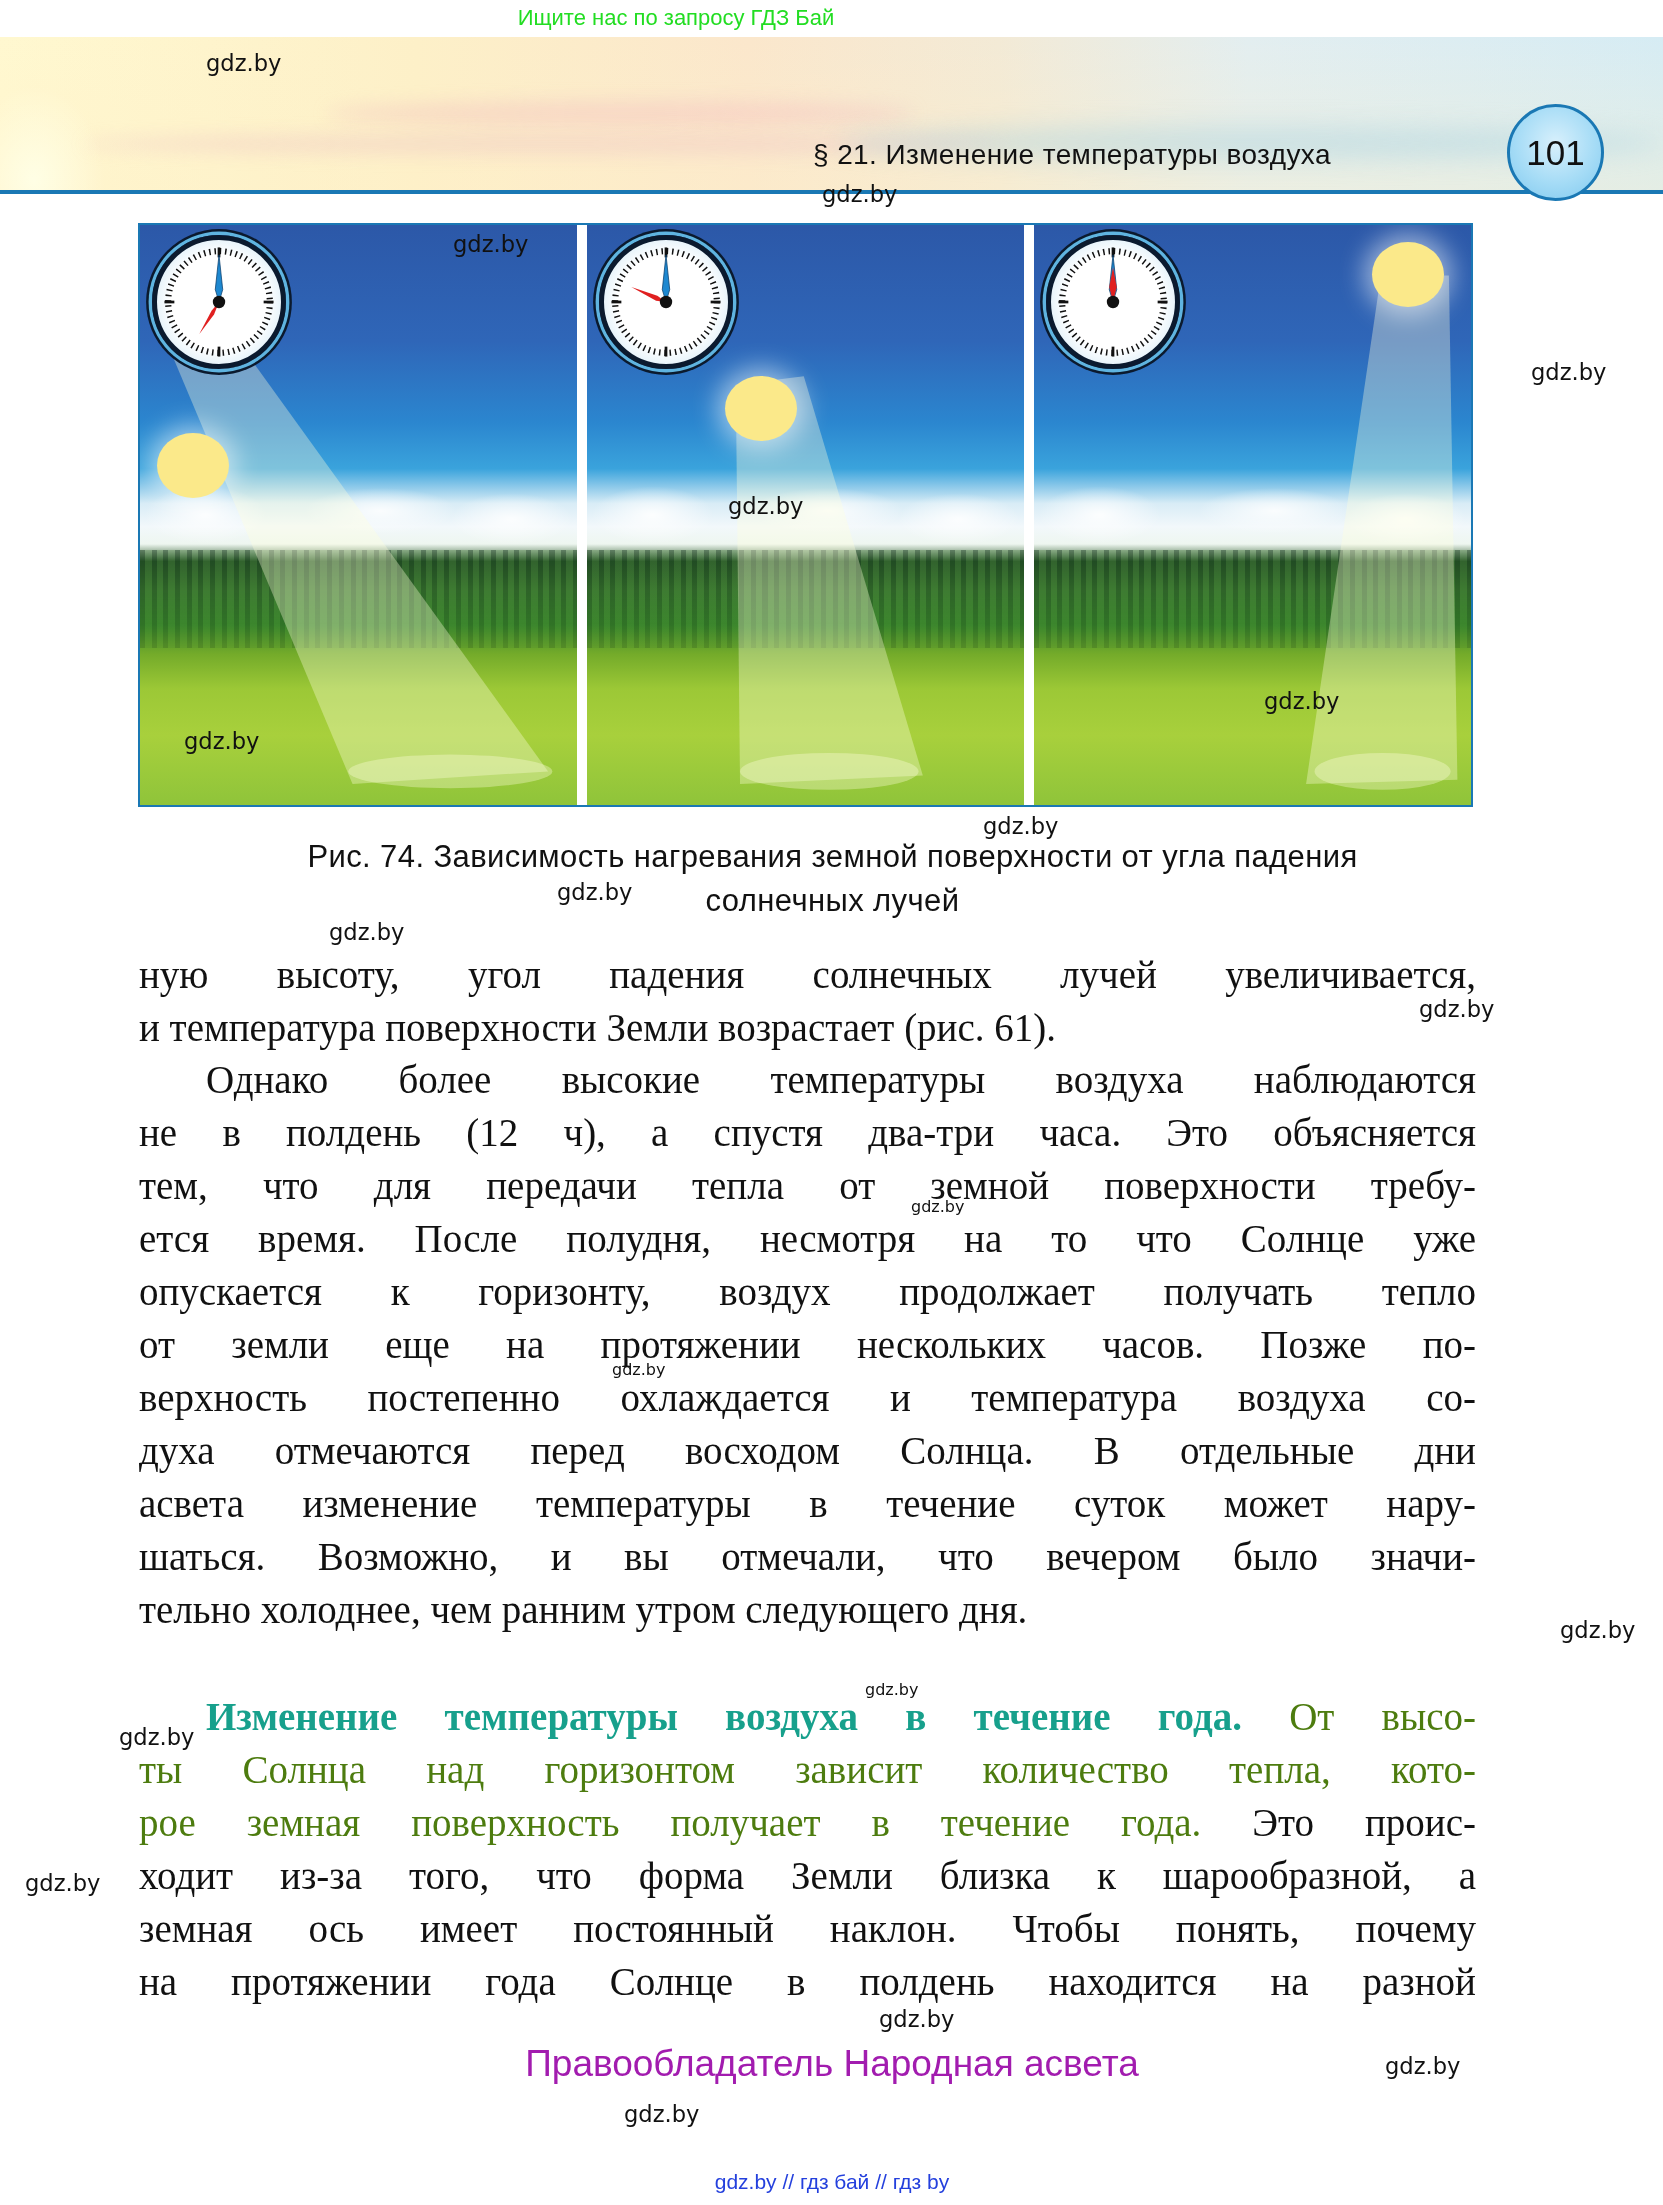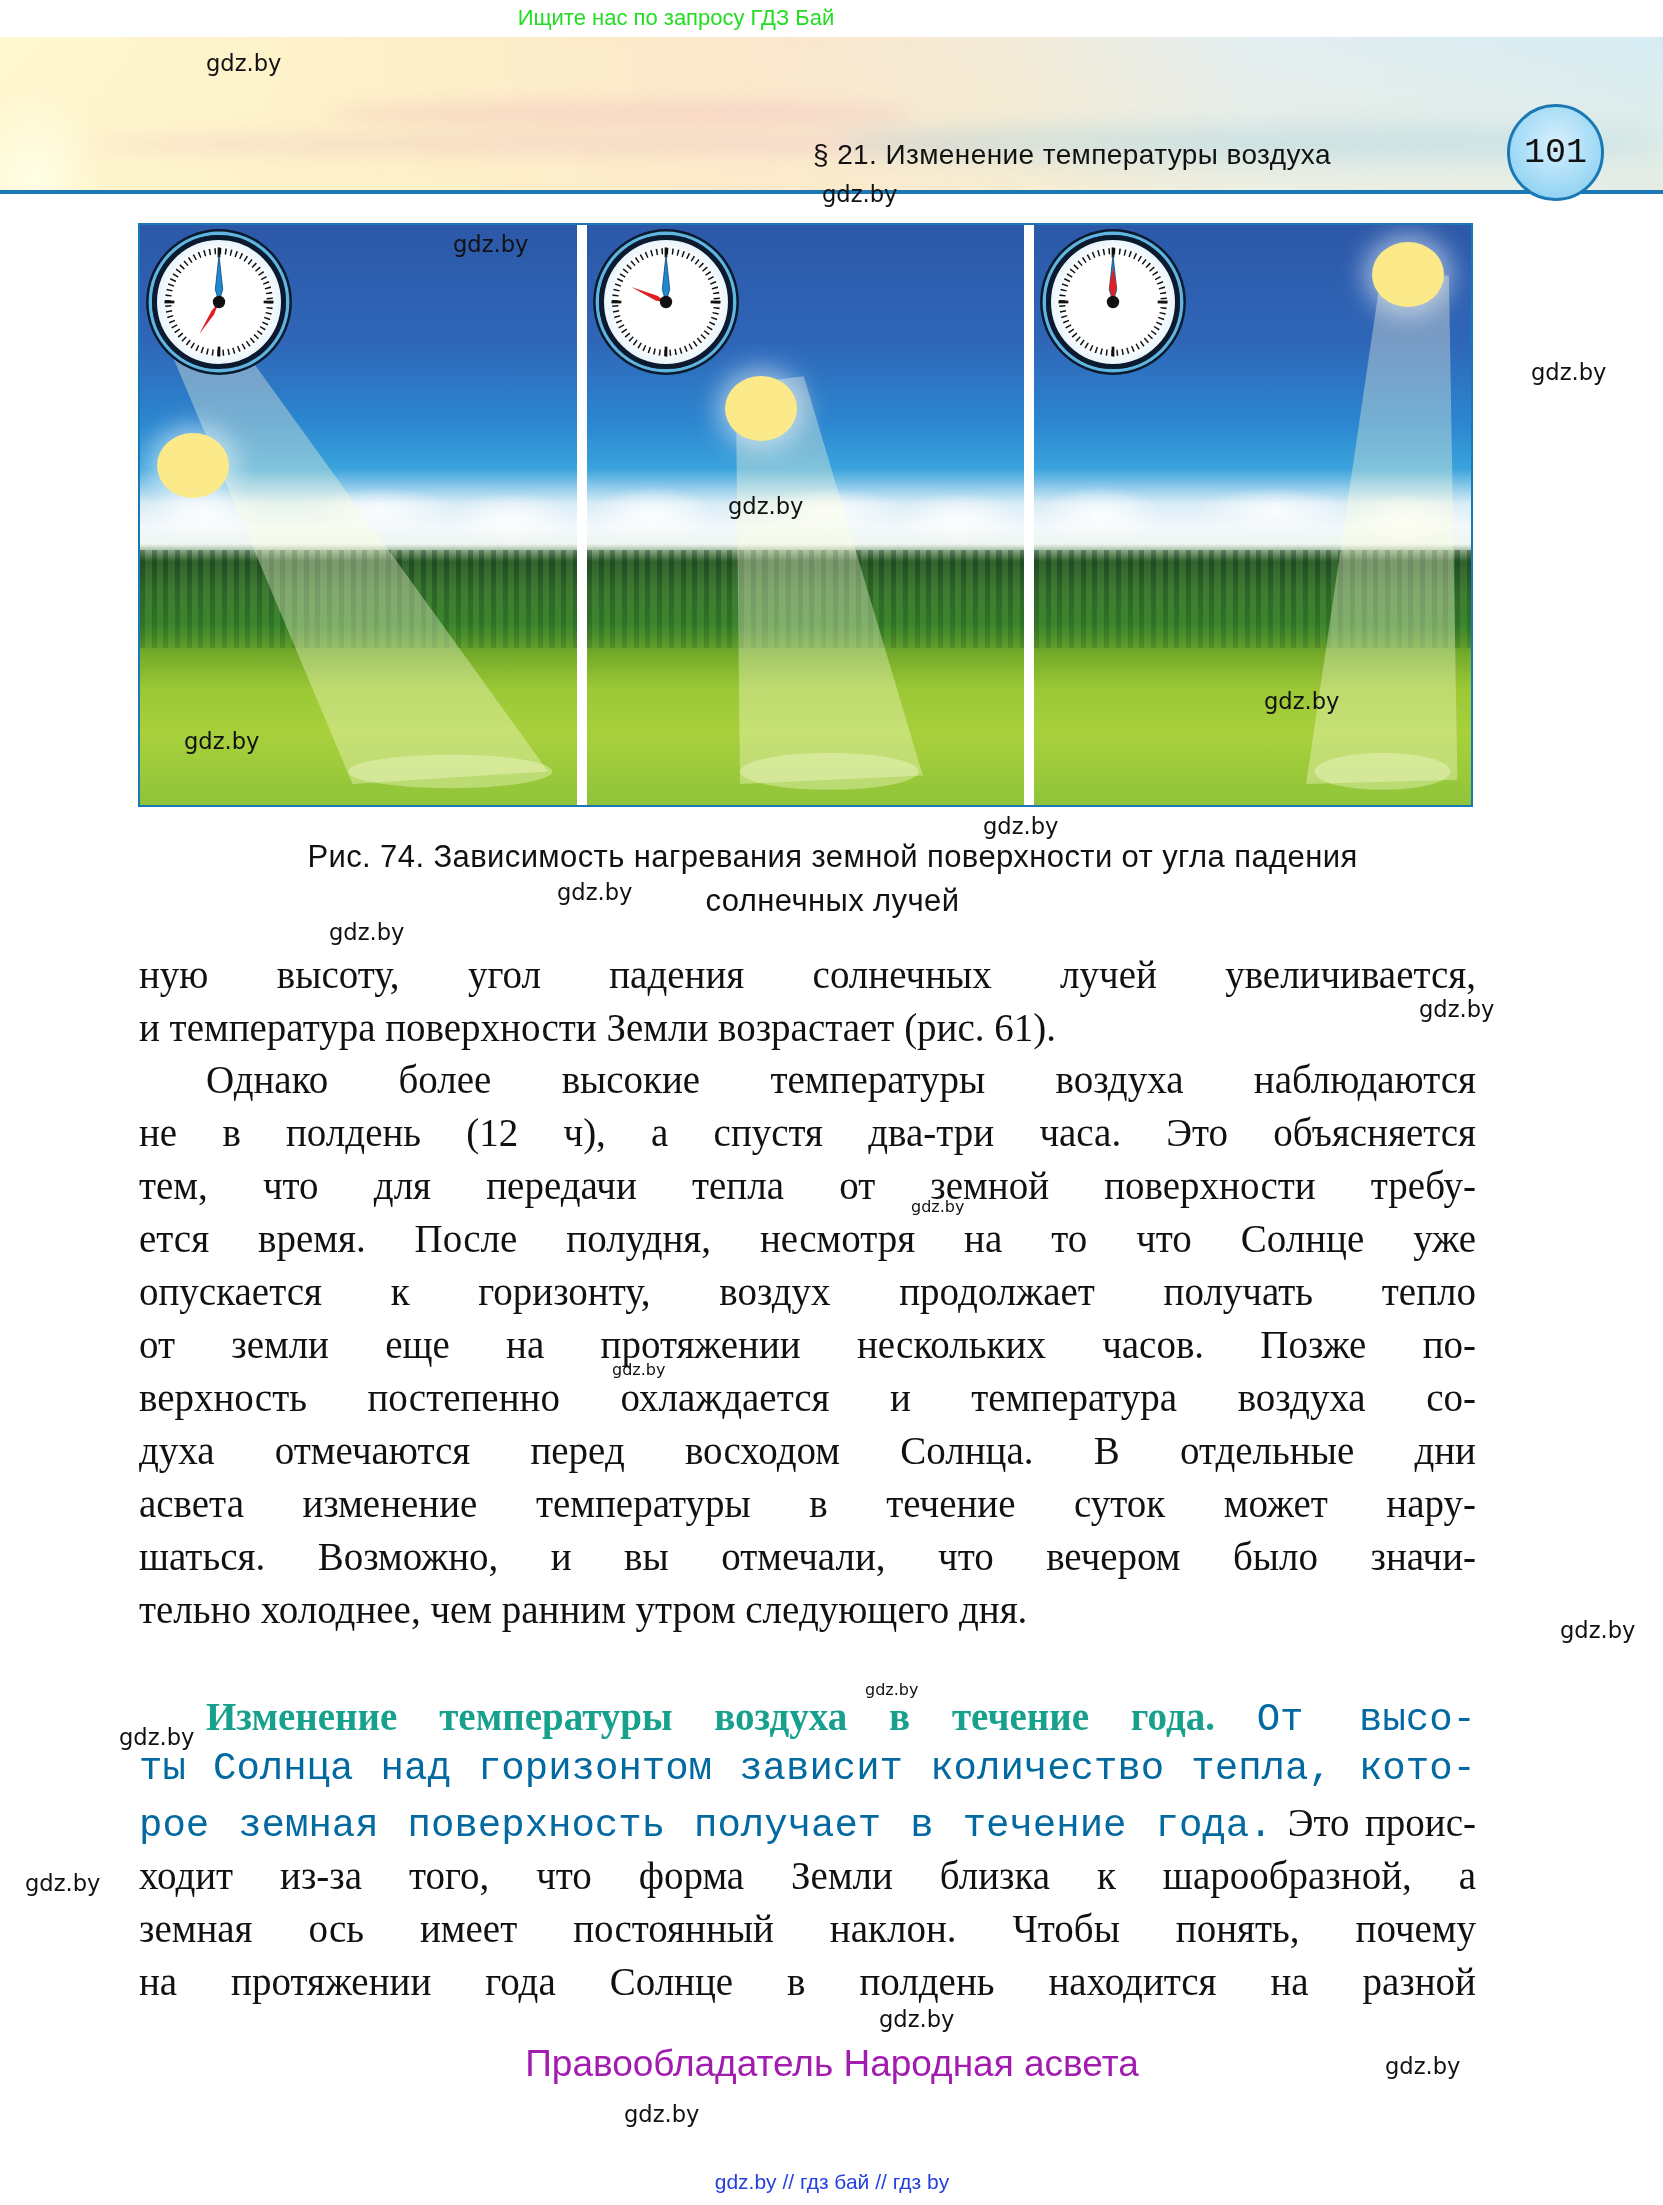--- a/index.html
+++ b/index.html
@@ -32,21 +32,21 @@
   }
   .section-title {
     left: 813px; top: 139px; font-size: 28px; color: #111; white-space: nowrap;
     font-family: "Liberation Sans", sans-serif; letter-spacing: 0.4px;
   }
   .page-badge {
     left: 1507px; top: 104px; width: 97px; height: 97px; border-radius: 50%;
     background: radial-gradient(circle at 50% 40%, #d8f0fc 0%, #a6dcf6 55%, #7fc9ef 100%);
     border: 3.4px solid #1a78b4; box-sizing: border-box;
     display: flex; align-items: center; justify-content: center;
-    font-size: 35px; color: #111; font-family: Liberation Mono, monospace;
+    font-size: 35px; color: #111; font-family: Liberation Sans, sans-serif;
   }
   .wm { font-family: "DejaVu Sans", sans-serif; font-size: 22.6px; color: #111; white-space: nowrap; }
   .figure {
     left: 138px; top: 223px; width: 1335px; height: 584px;
     border: 2.5px solid #1a78b4; box-sizing: border-box; background: #ffffff;
     display: flex; gap: 10px;
   }
   .panel {
     position: relative; flex: 1; overflow: hidden;
     background:
@@ -88,21 +88,21 @@
   }
   .body-text {
     left: 139px; width: 1337px;
     font-family: "Liberation Serif", serif; font-size: 39px; color: #111;
     line-height: 53px; text-align: justify;
   }
   .body-text .line { display: block; text-align: justify; text-align-last: justify; height: 53px; white-space: nowrap; }
   .body-text .line.last { text-align-last: left; }
   .body-text .line.indent { padding-left: 67px; }
   .heading-teal { color: #17a08c; font-weight: bold; }
-  .body-blue { color: #0369a1; font-family: Liberation Mono, monospace; }
+  .body-blue { color: #4d7c0f; }
   .footer-copy {
     left: 0; top: 2043px; width: 1664px; text-align: center; font-size: 37px;
     color: #a21caf; font-family: "Liberation Sans", sans-serif;
   }
   .footer-links {
     left: 0; top: 2170px; width: 1664px; text-align: center; font-size: 21px;
     color: #2440dd; font-family: "Liberation Sans", sans-serif;
   }
 </style>
 </head>

